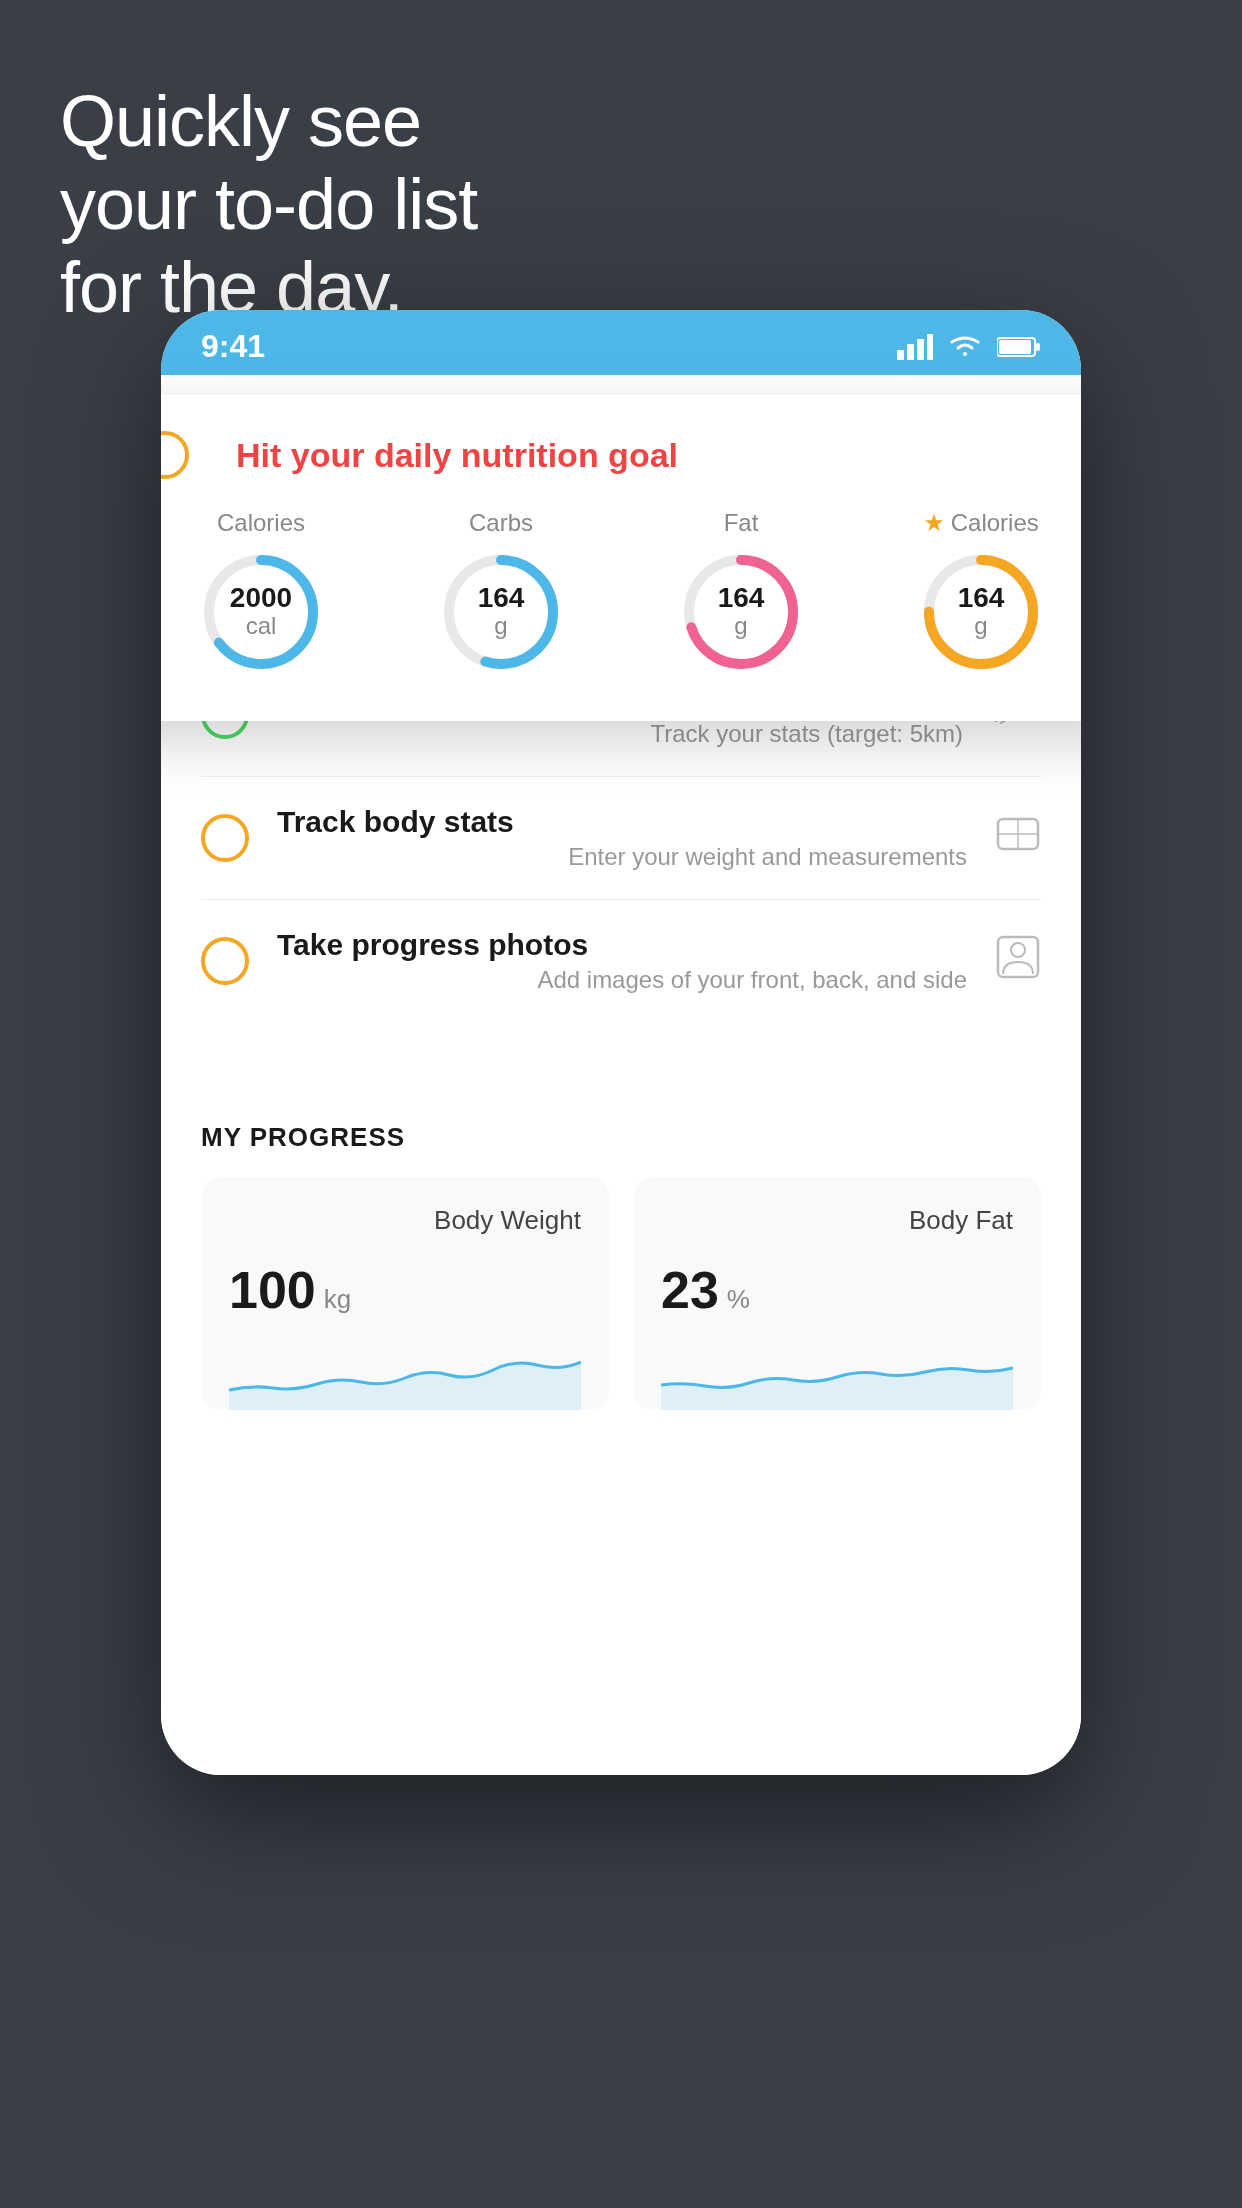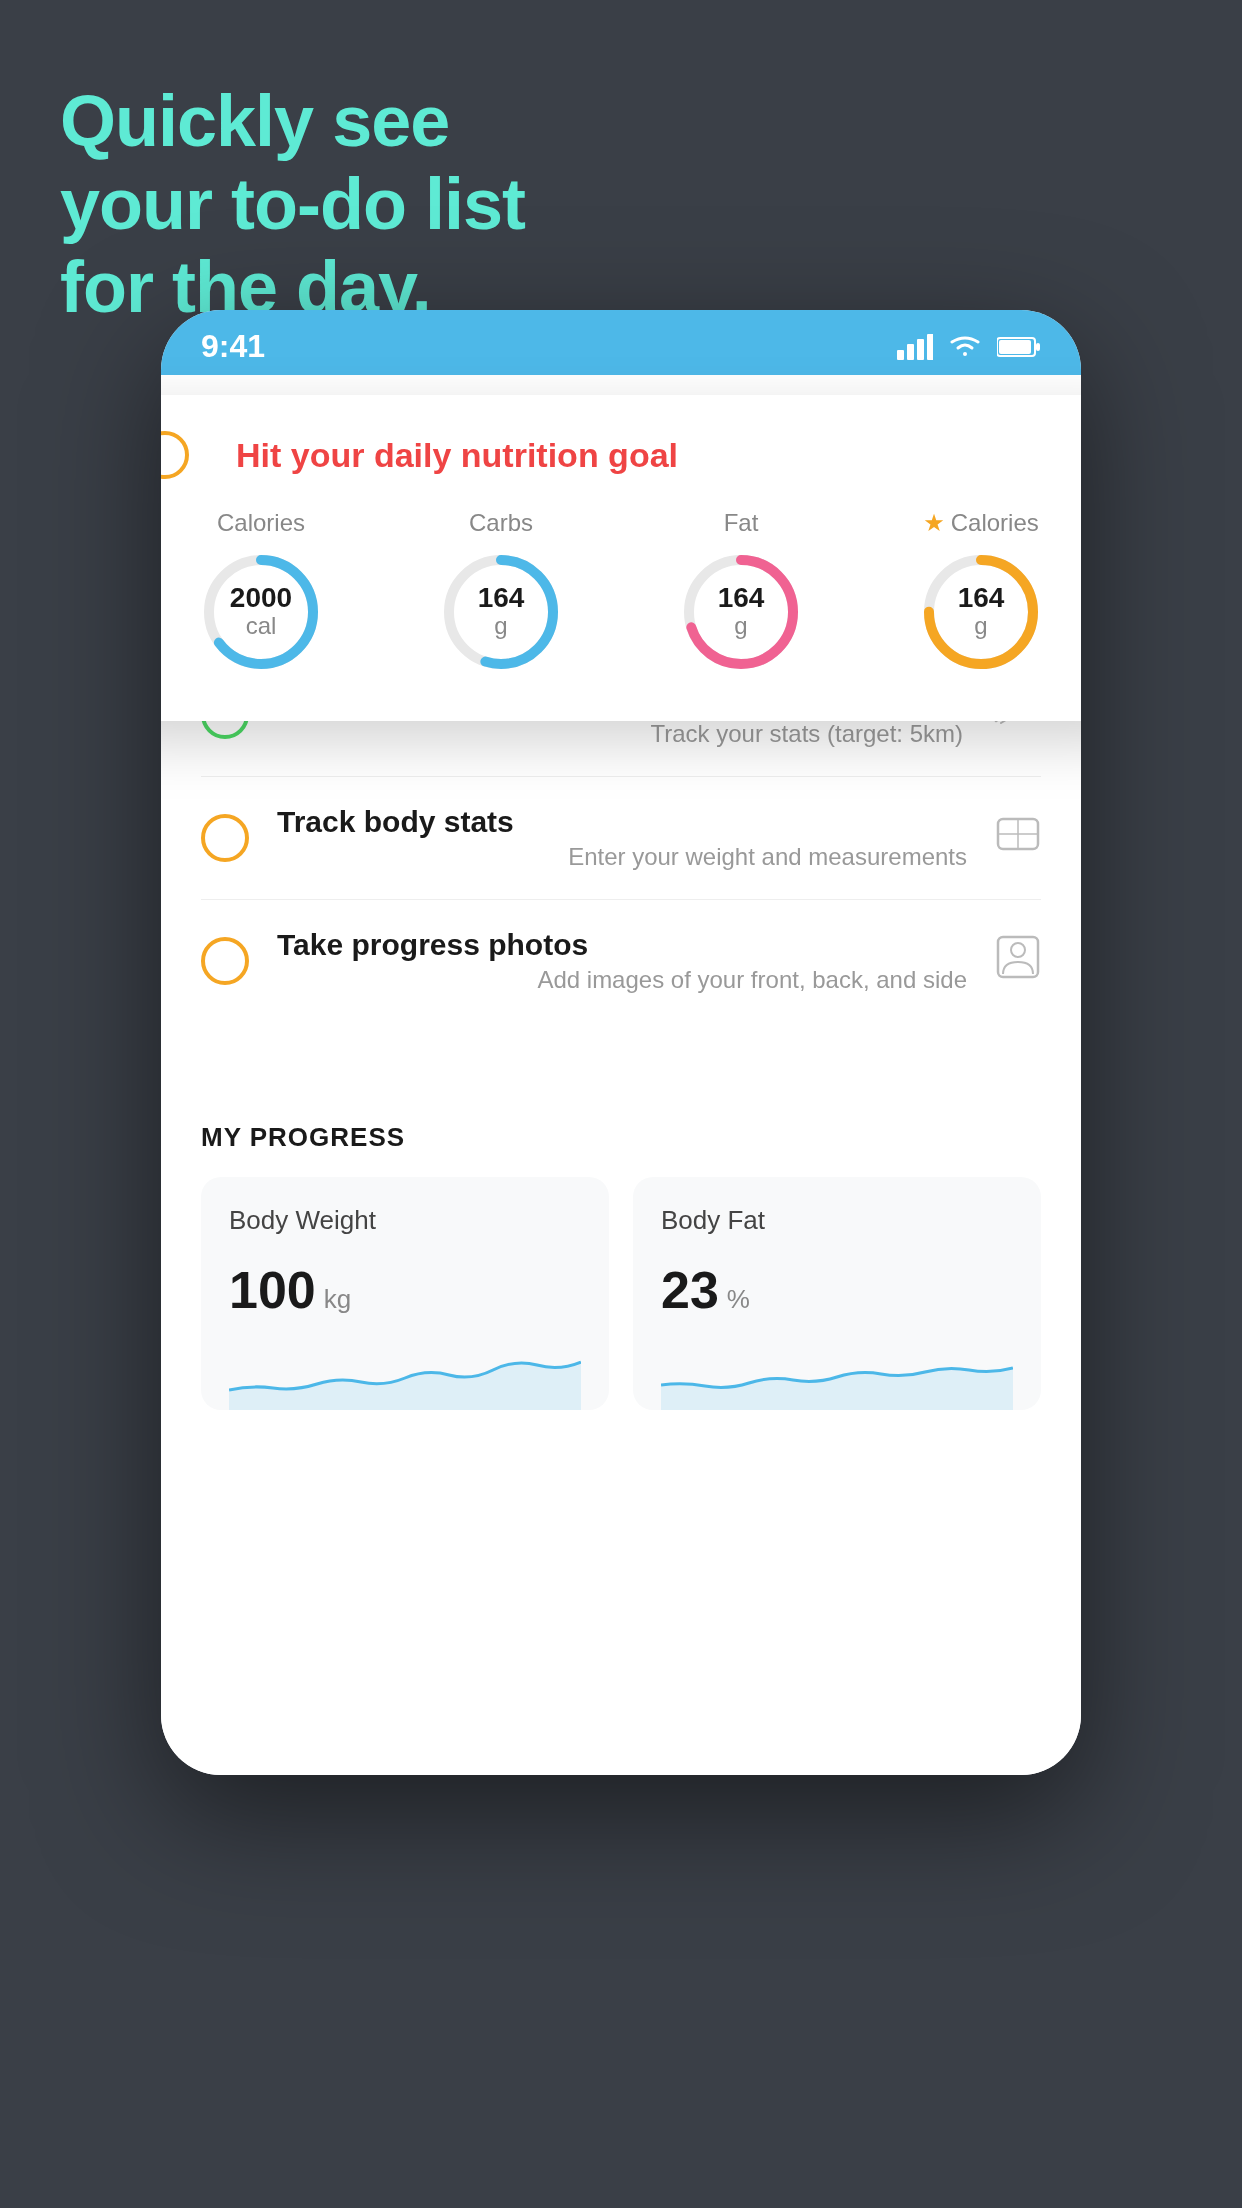--- a/index.html
+++ b/index.html
@@ -10,23 +10,23 @@
       font-family: -apple-system, BlinkMacSystemFont, 'Helvetica Neue', Arial, sans-serif;
       overflow: hidden;
       position: relative;
     }
 
     
     .hero-text {
       position: absolute;
       top: 80px;
       left: 60px;
-      color: #5eead4;
+      color: #ffffff;
       font-size: 72px;
-      font-weight: 700;
+      font-weight: 400;
       line-height: 1.15;
       letter-spacing: -1px;
     }
 
     
     .phone-wrapper {
       position: absolute;
       top: 310px;
       left: 50%;
       transform: translateX(-50%);
@@ -244,20 +244,21 @@
     .progress-cards {
       display: flex;
       gap: 24px;
     }
     .progress-card {
       flex: 1;
       background: #f8f9fa;
       border-radius: 20px;
       padding: 28px 28px 0;
       overflow: hidden;
+      text-align: right;
     }
     .progress-card-title {
       font-size: 26px;
       color: #444;
       font-weight: 500;
       margin-bottom: 24px;
     }
     .progress-value {
       display: flex;
       align-items: baseline;

